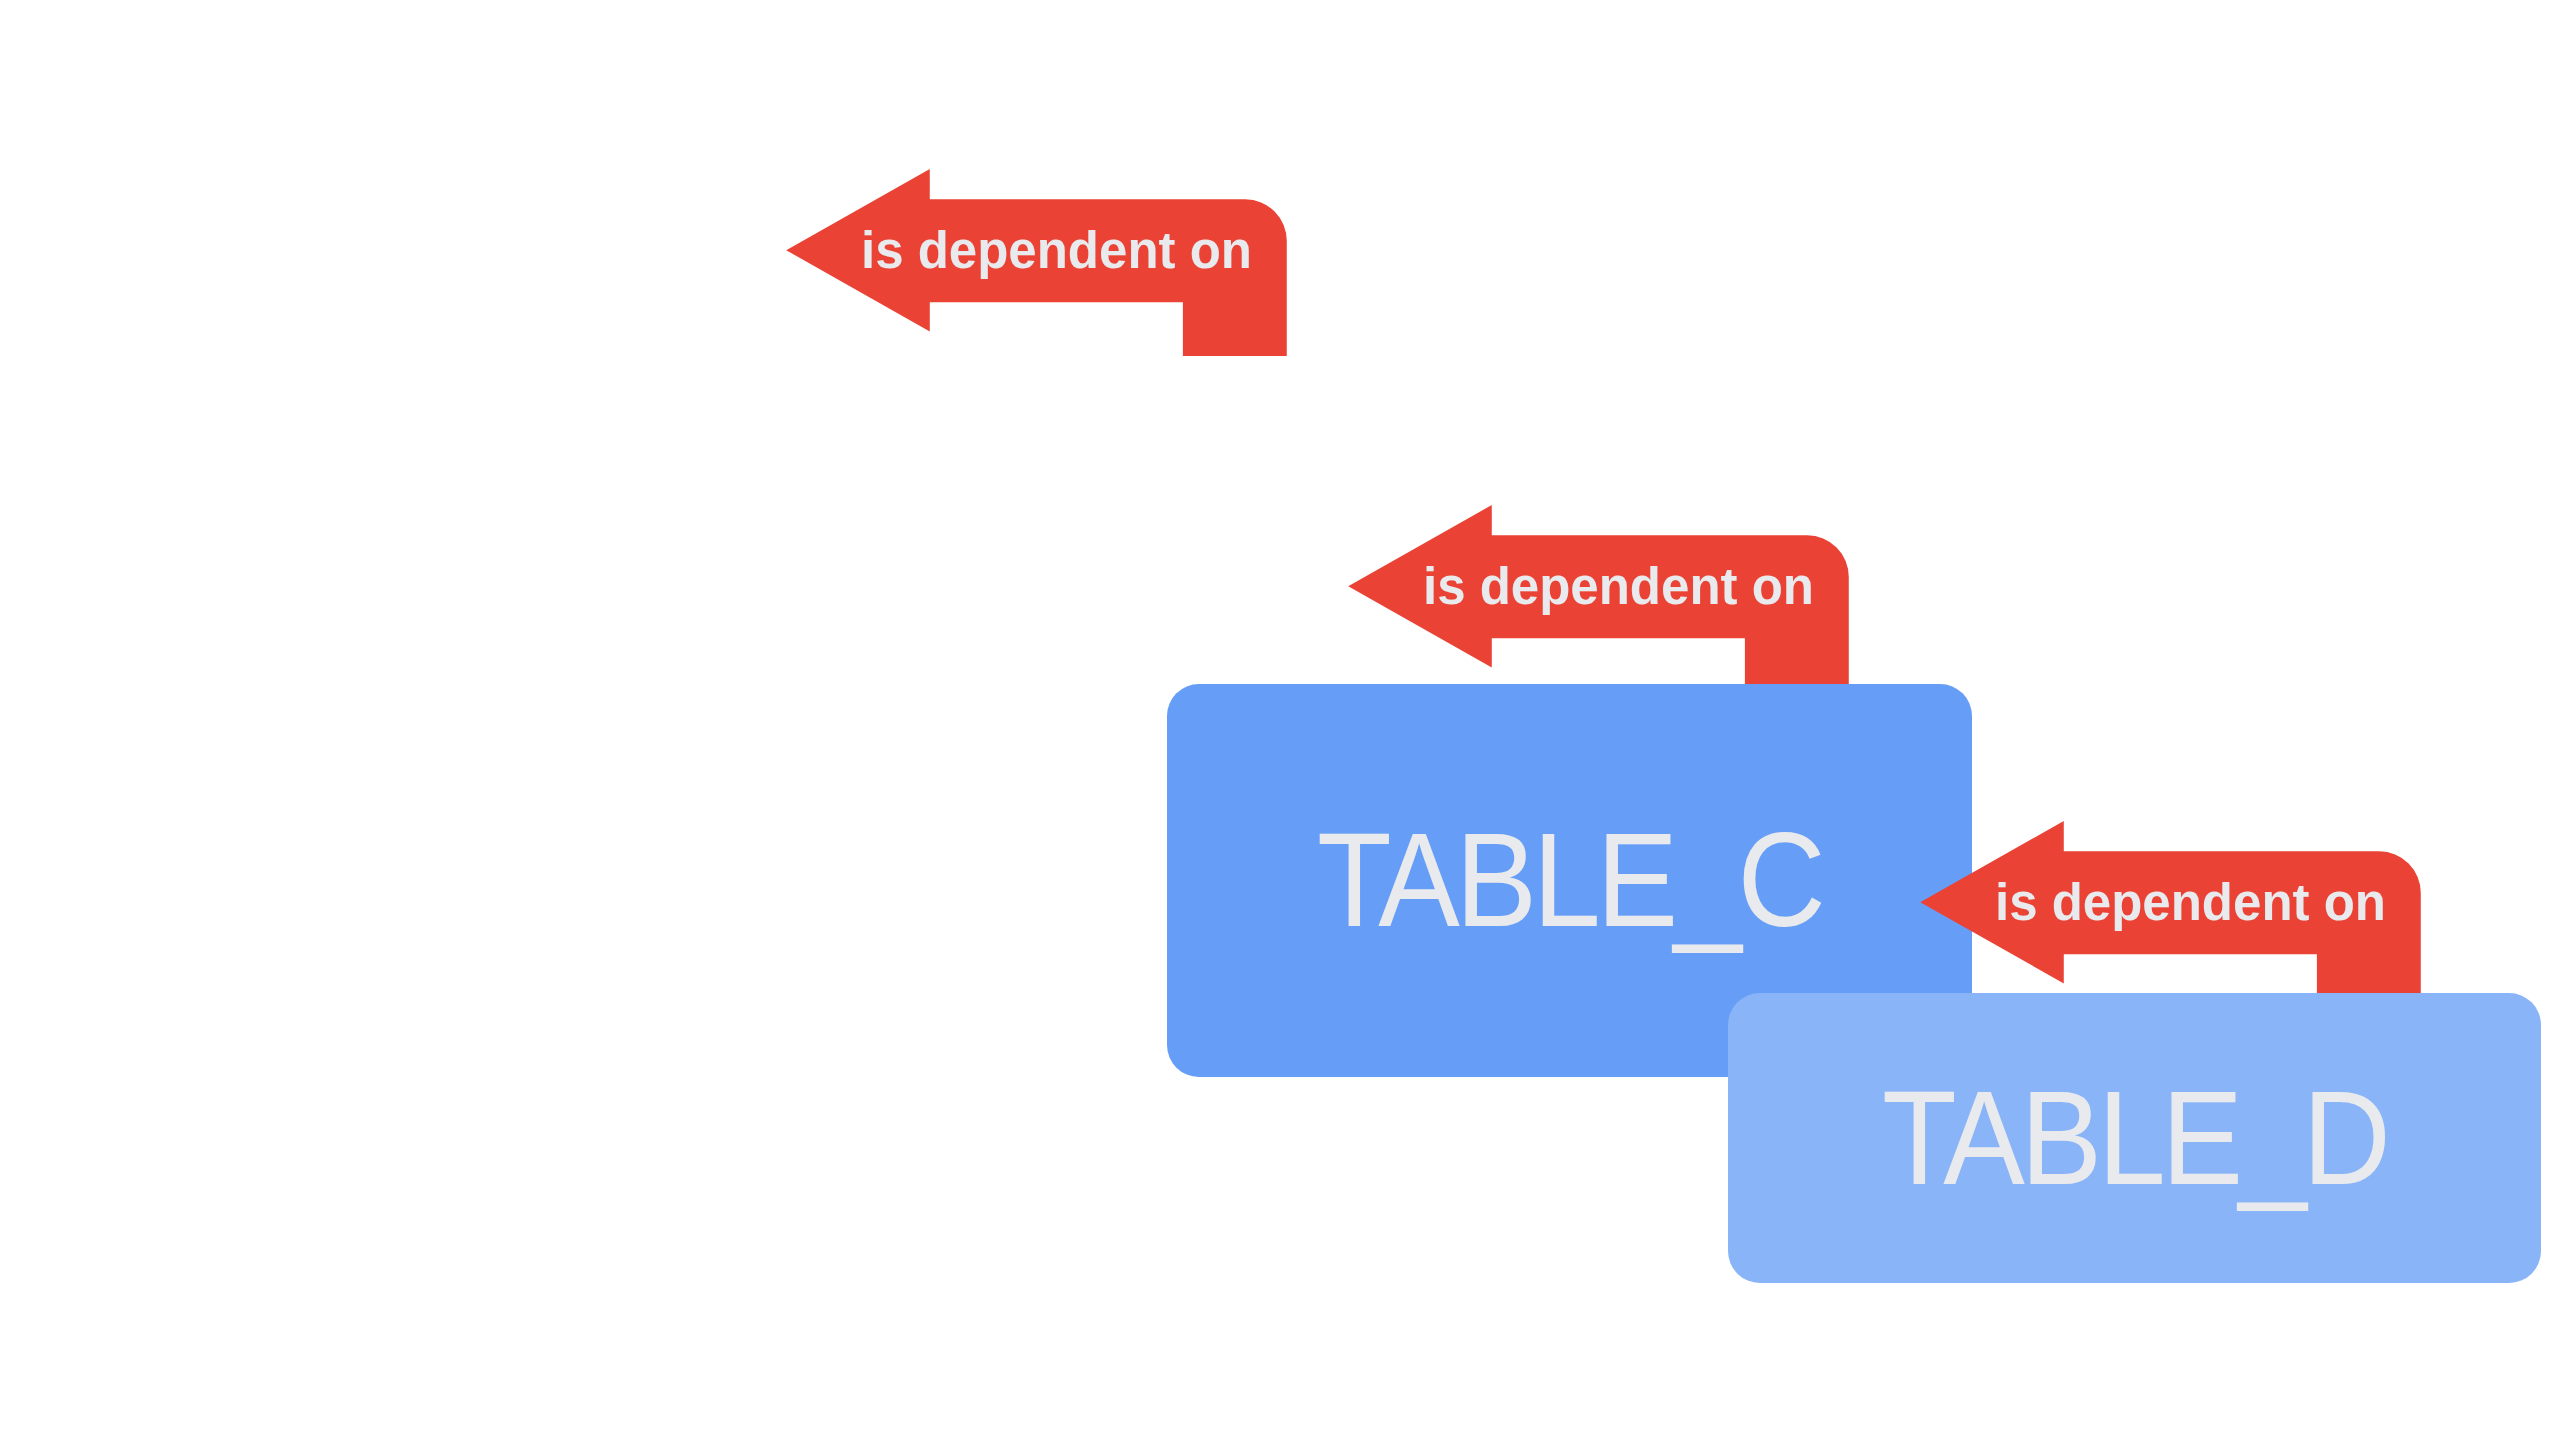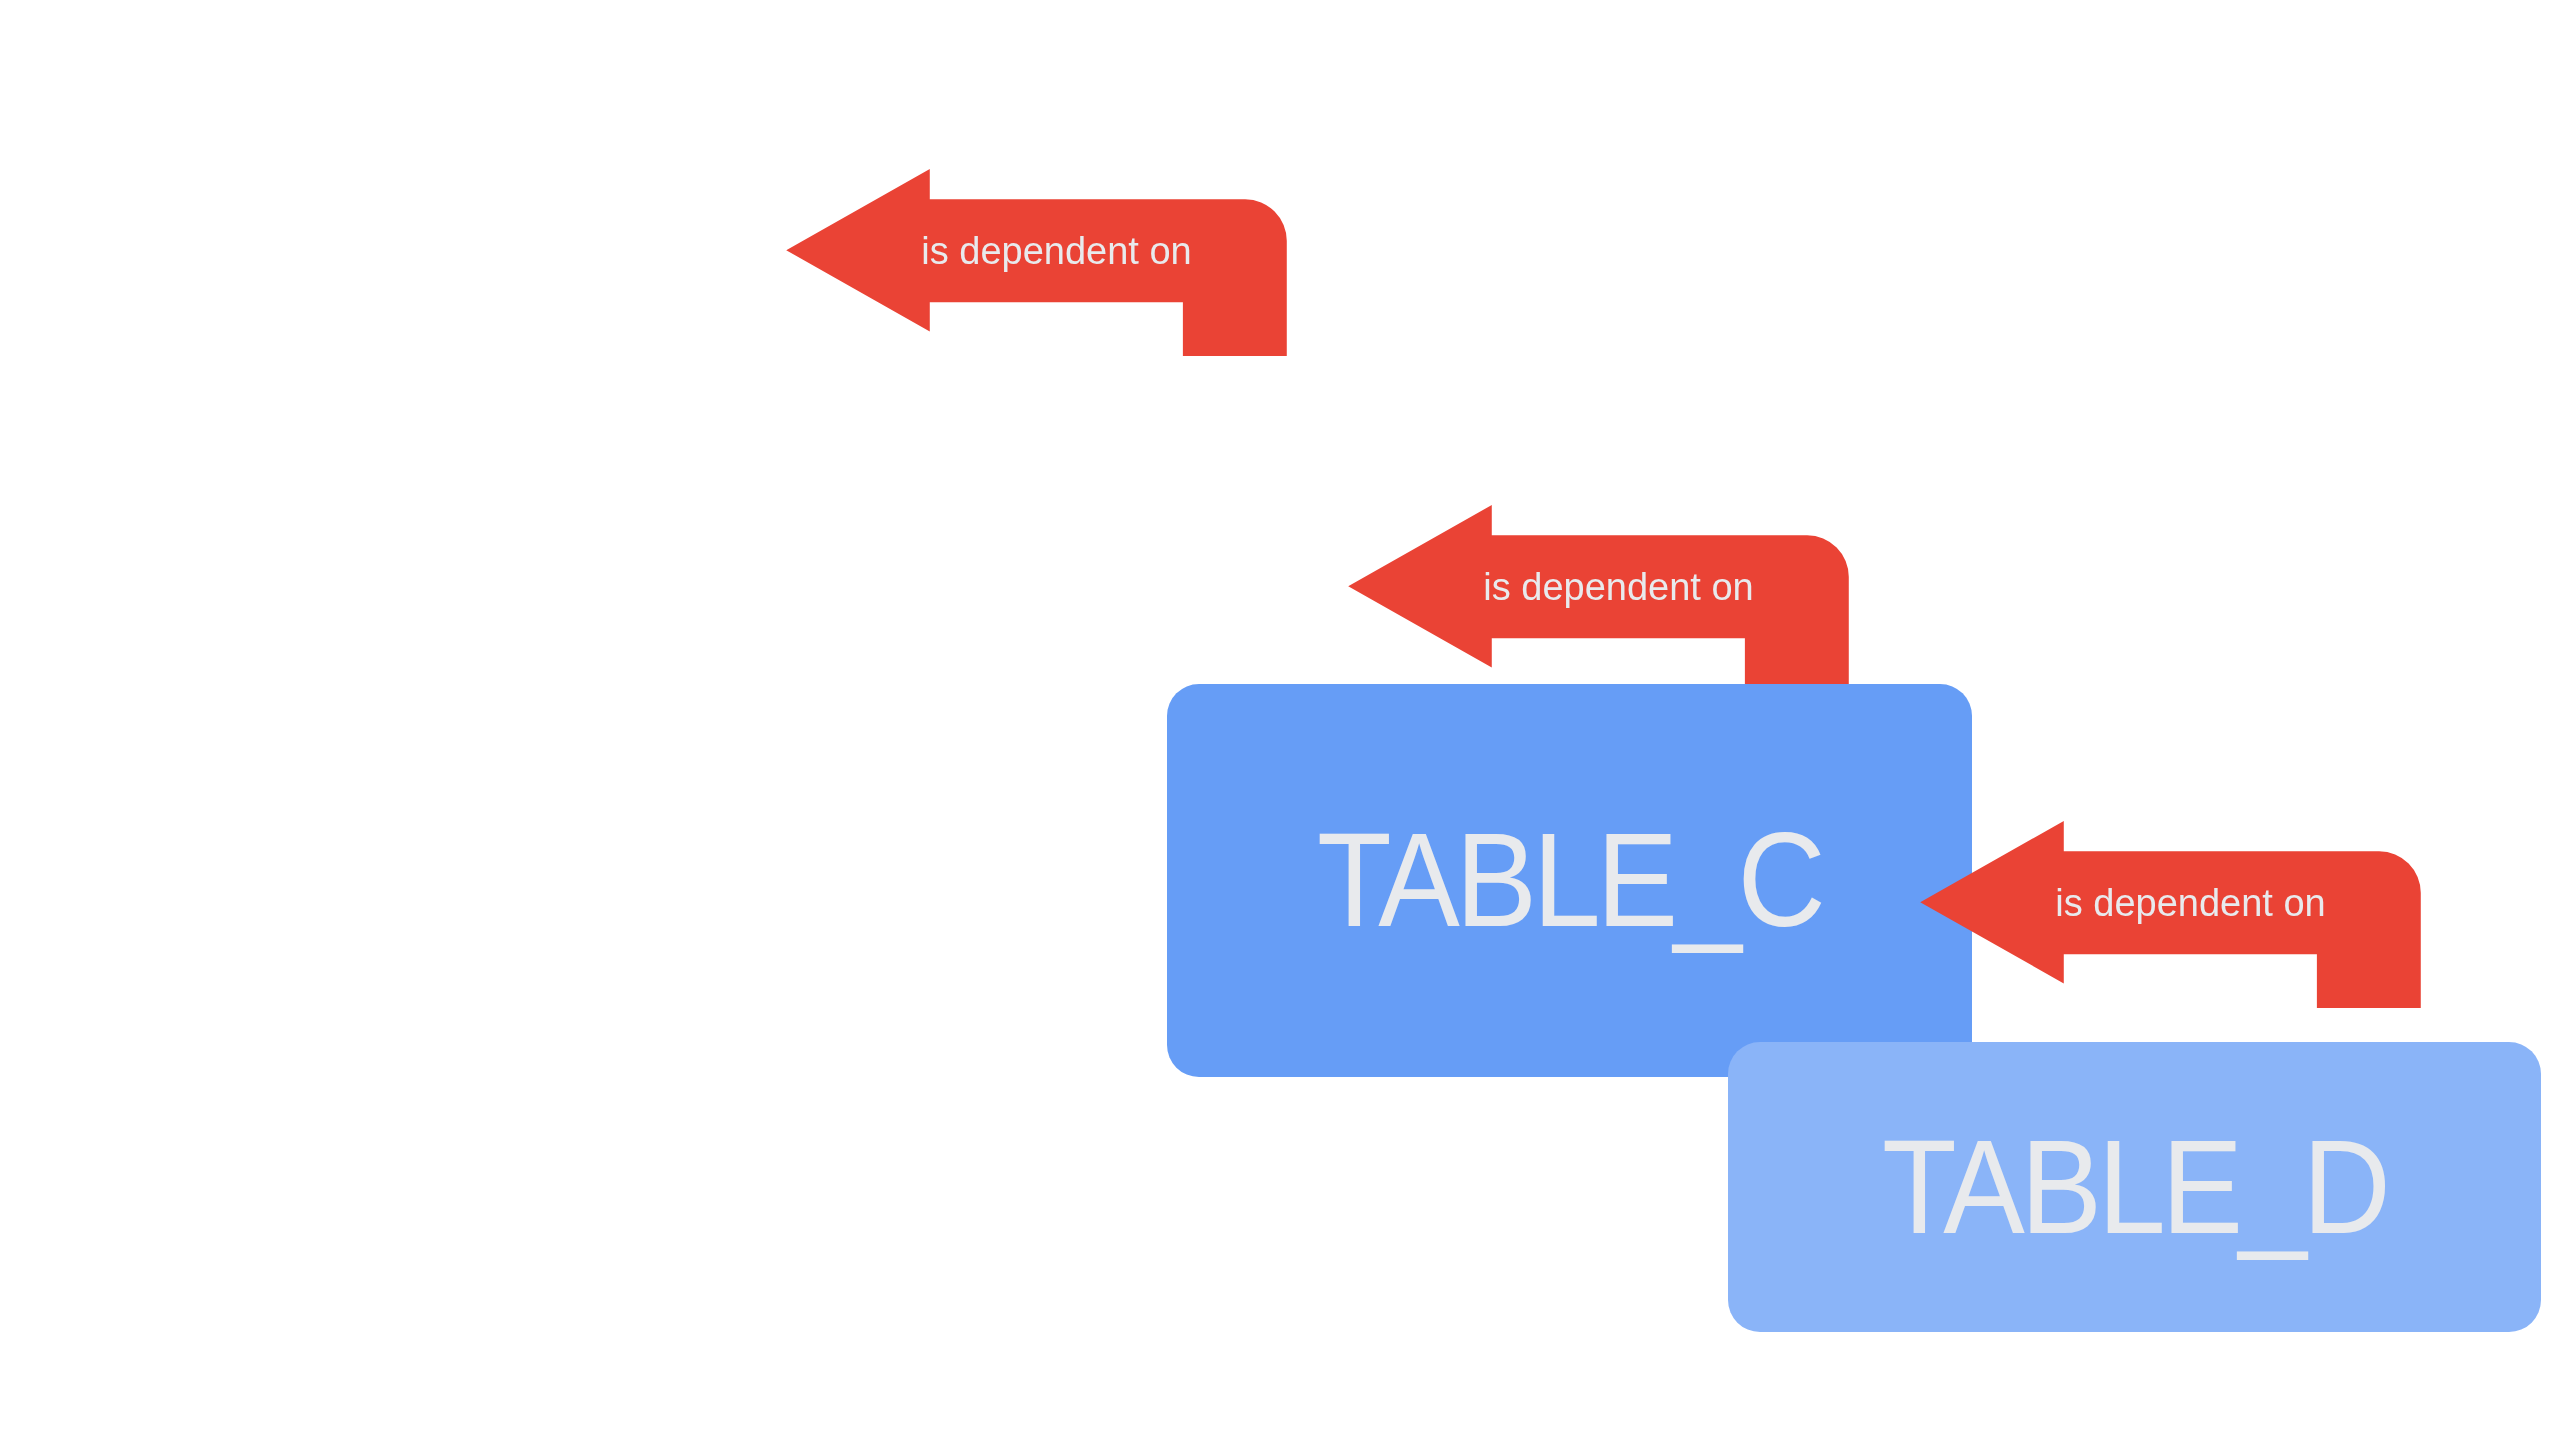--- a/index.html
+++ b/index.html
@@ -29,21 +29,21 @@
     font-weight: 300;
     letter-spacing: -4.7px;
     transform: scaleX(0.92);
     transform-origin: center center;
     white-space: nowrap;
     line-height: 1;
   }
   #box-a { left: 23.6px;   top: 17px;   width: 814px; height: 416px; z-index: 1; }
   #box-b { left: 588px;  top: 348px;  width: 811px; height: 399px; z-index: 3; }
   #box-c { left: 1167px; top: 684px;  width: 805px; height: 393px; z-index: 5; }
-  #box-d { left: 1728px; top: 1042px; width: 813px; height: 290px; z-index: 7; }
+  #box-d { left: 1728px; top: 993px; width: 813px; height: 290px; z-index: 7; }
 
   
   .dep-arrow {
     position: absolute;
     width: 501px;
     height: 187px;
   }
   #arrow-1 { left: 786px;  top: 169px; z-index: 2; }
   #arrow-2 { left: 1348px; top: 505px; z-index: 4; }
   #arrow-3 { left: 1920px; top: 821px; z-index: 6; }
@@ -58,22 +58,22 @@
     position: absolute;
     left: 40px;
     top: 30px;
     width: 461px;
     height: 103px;
     display: flex;
     align-items: center;
     justify-content: center;
   }
   .arrow-label {
-    font-size: 38px;
-    font-weight: 400;
+    font-size: 51px;
+    font-weight: 700;
     letter-spacing: 0px;
     white-space: nowrap;
     line-height: 1;
   }
 </style>
 </head>
 <body>
 
 <div class="canvas">
 

